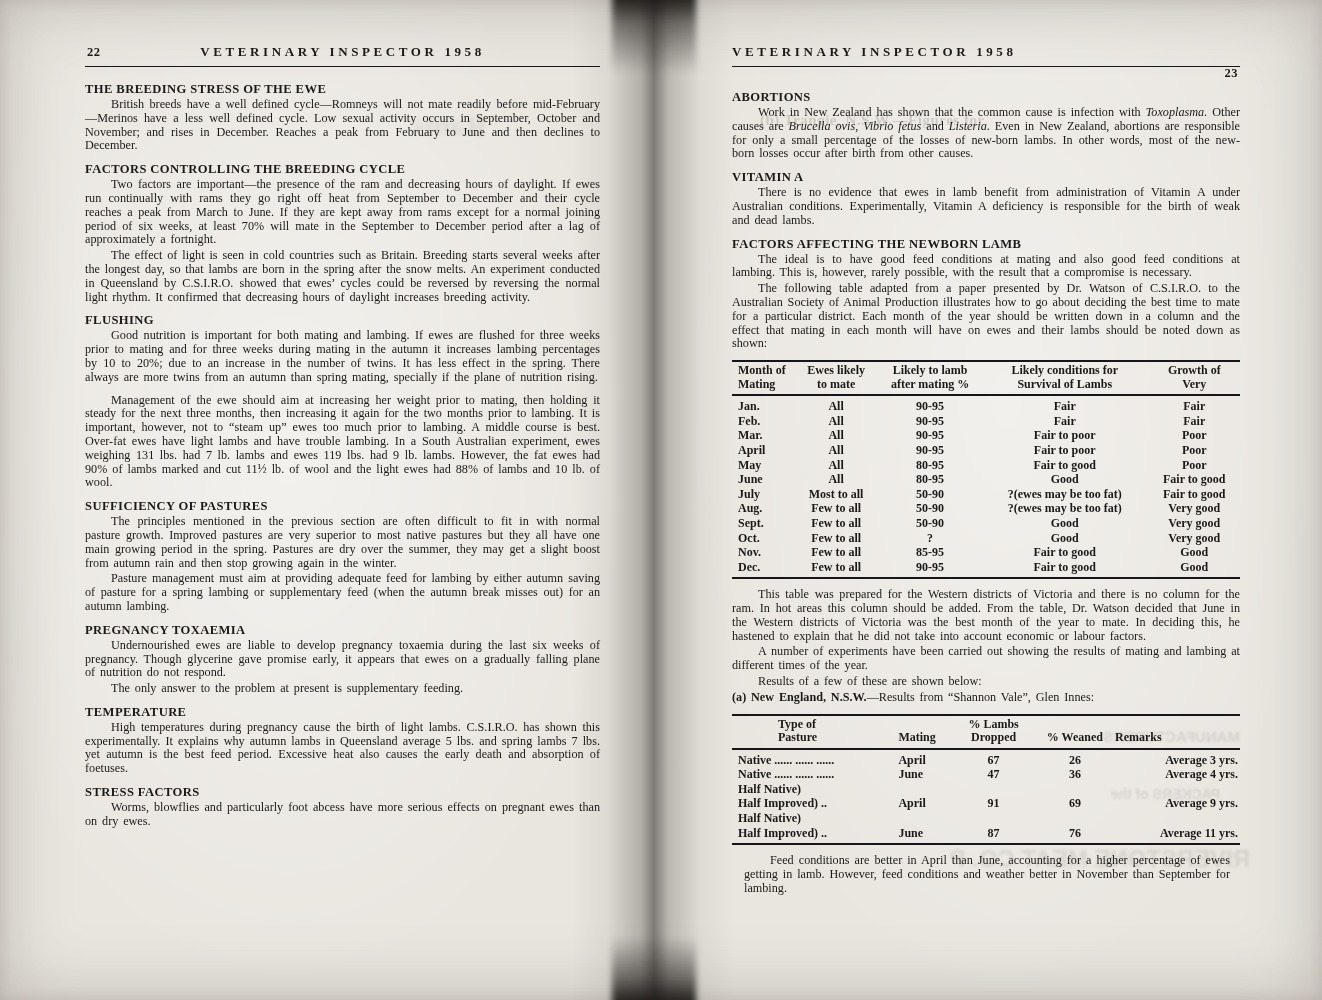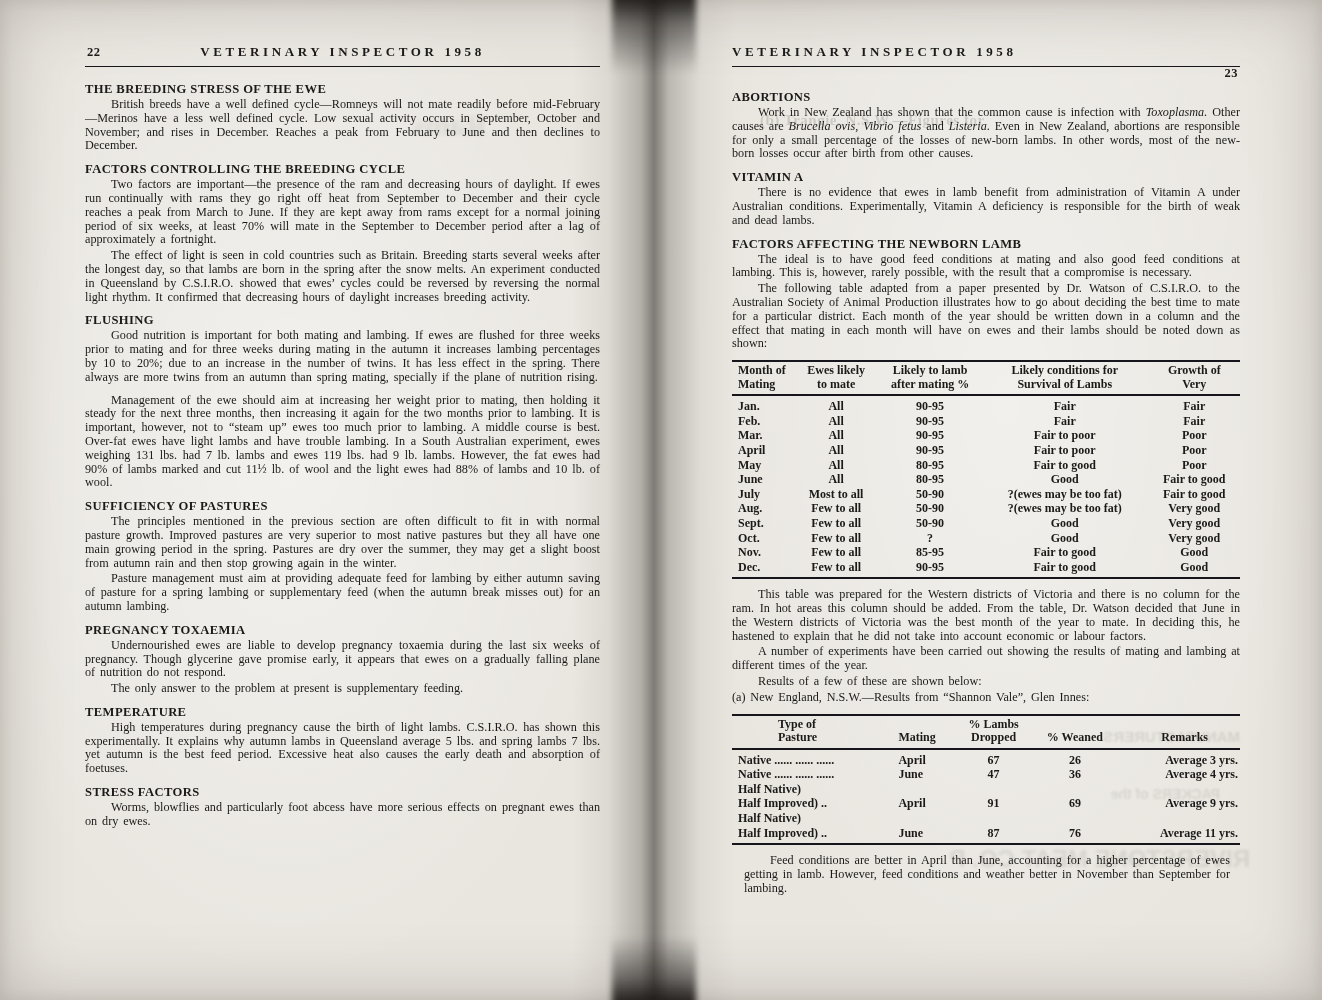--- a/index.html
+++ b/index.html
@@ -58,21 +58,21 @@
   .mt .c2{width:20%;text-align:center;}
   .mt .c3{width:33%;text-align:center;}
   .mt .c4{width:18%;text-align:center;}
 
   .pt th.c0{text-align:left;padding-left:46px;}
   .pt td.c0{text-align:left;padding-left:6px;}
   .pt .c0{width:30%;}
   .pt .c1{width:13%;text-align:left;padding-left:14px;}
   .pt .c2{width:17%;text-align:center;}
   .pt .c3{width:15%;text-align:center;}
-  .pt th.c4{width:25%;text-align:right;padding-right:32px;margin-top:40px;}
+  .pt th.c4{width:25%;text-align:left;padding-right:32px;margin-top:40px;}
   .pt td.c4{width:25%;text-align:right;padding-right:2px;}
 
   .closing{margin:2px 10px 0 12px;}
 
   .ghost{position:absolute;z-index:1;color:#55514a;pointer-events:none;font-weight:700;white-space:nowrap;}
   .mirror{transform:scaleX(-1);}
   .g-rams{left:300px;top:108px;width:300px;font-size:30px;opacity:.10;filter:blur(2px);text-align:center;}
   .g-trangie{left:760px;top:112px;font-size:15px;opacity:.20;filter:blur(.5px);letter-spacing:.5px;}
   .g-manu{left:940px;top:728px;width:300px;font-size:15px;opacity:.14;filter:blur(1.2px);font-family:"Liberation Sans",sans-serif;}
   .g-pack{left:930px;top:786px;width:290px;font-size:14px;opacity:.13;filter:blur(1.2px);font-family:"Liberation Sans",sans-serif;}
@@ -257,21 +257,21 @@
               <td class="c2">90-95</td>
               <td class="c3">Fair to good</td>
               <td class="c4">Good</td>
             </tr>
           </tbody>
         </table>
 
       <p class="bodyp">This table was prepared for the Western districts of Victoria and there is no column for the ram.  In hot areas this column should be added.  From the table, Dr. Watson decided that June in the Western districts of Victoria was the best month of the year to mate.  In deciding this, he hastened to explain that he did not take into account economic or labour factors.</p>
       <p class="bodyp">A number of experiments have been carried out showing the results of mating and lambing at different times of the year.</p>
       <p class="bodyp">Results of a few of these are shown below:</p>
-      <p class="bodyp noindent label-line"><span style="font-weight: normal;">(a)  New England, N.S.W.</span><span>—Results from “Shannon Vale”, Glen Innes:</span></p>
+      <p class="bodyp noindent label-line"><span style="font-weight: bold;">(a)  New England, N.S.W.</span><span>—Results from “Shannon Vale”, Glen Innes:</span></p>
 
       <table class="dt pt">
           <thead>
             <tr>
               <th class="c0">Type of
 Pasture</th>
               <th class="c1">Mating</th>
               <th class="c2">% Lambs
 Dropped</th>
               <th class="c3">% Weaned</th>

